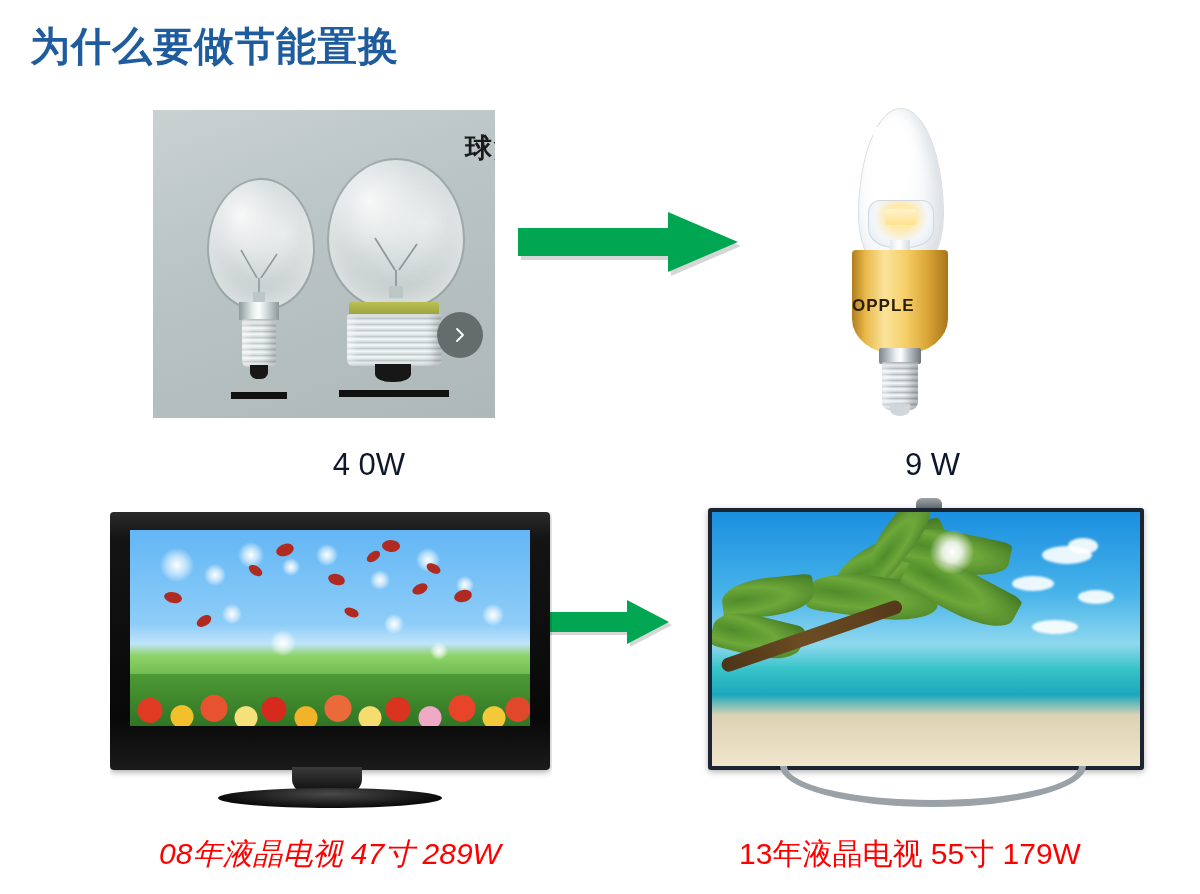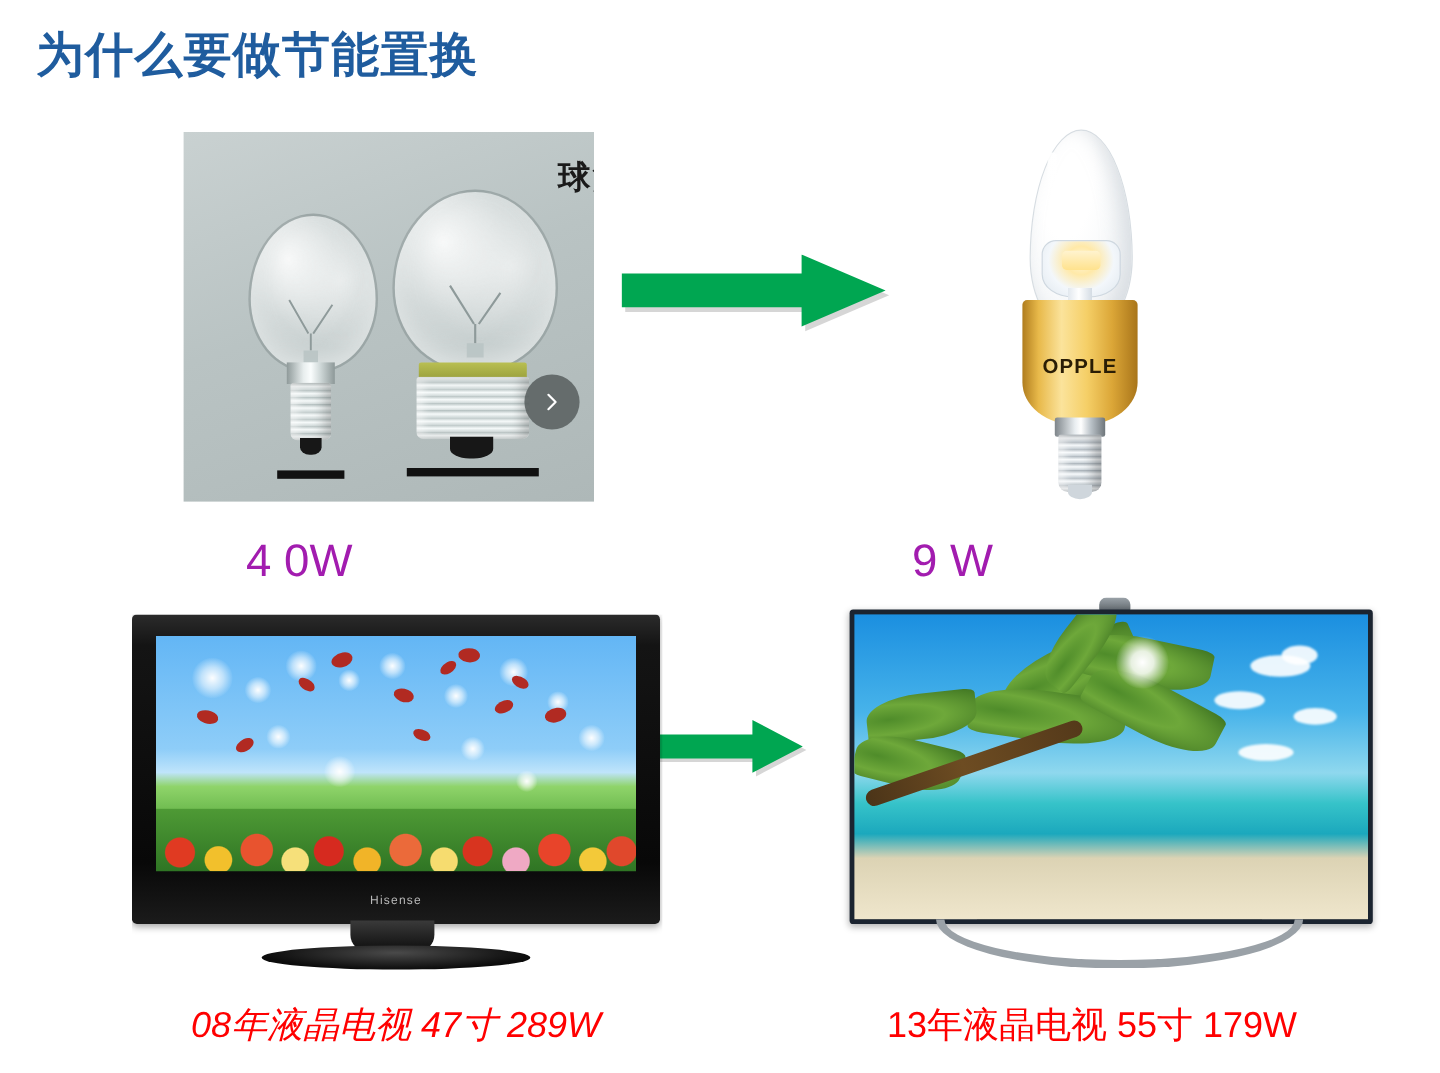--- a/index.html
+++ b/index.html
@@ -181,21 +181,20 @@
     width: 96px;
     height: 104px;
     border-radius: 4px 4px 46% 46% / 4px 4px 34% 34%;
     background: linear-gradient(90deg,#b07d1e 0%, #e8b94a 14%, #fbe39b 34%, #f5cf67 56%, #dba637 78%, #a9751a 100%);
   }
   #led-gold-label {
     position: absolute;
     top: 46px;
     left: 0;
     width: 100%;
-    text-align: center;
     font-size: 17px;
     font-weight: 700;
     color: #2a1d05;
     letter-spacing: 1px;
   }
   #led-collar {
     position: absolute;
     left: 59px;
     top: 244px;
     width: 42px;
@@ -226,23 +225,23 @@
   }
 
   
   .green-arrow { position: absolute; }
   #arrow-bulb { left: 518px; top: 212px; width: 226px; height: 84px; }
   #arrow-tv   { left: 535px; top: 600px; width: 140px; height: 56px; }
 
   
   .watt-label {
     position: absolute;
-    color: #a21caf;
-    font-size: 38px;
-    text-align: left;
+    color: #0f172a;
+    font-size: 31px;
+    text-align: right;
     white-space: nowrap;
   }
   #watt-old-bulb { left: 205px; top: 447px; width: 200px; }
   #watt-new-bulb { left: 760px; top: 447px; width: 200px; }
 
   .tv-label {
     position: absolute;
     color: #FF0000;
     font-size: 30px;
     text-align: center;
@@ -494,21 +493,20 @@
       <div class="petal" style="left:198px; top:44px; width:17px; height:11px; transform:rotate(22deg);"></div>
       <div class="petal" style="left:236px; top:22px; width:15px; height:9px; transform:rotate(-30deg);"></div>
       <div class="petal" style="left:252px; top:10px; width:18px; height:12px; transform:rotate(10deg);"></div>
       <div class="petal" style="left:282px; top:54px; width:16px; height:10px; transform:rotate(-18deg);"></div>
       <div class="petal" style="left:296px; top:34px; width:15px; height:9px; transform:rotate(34deg);"></div>
       <div class="petal" style="left:324px; top:60px; width:18px; height:12px; transform:rotate(-8deg);"></div>
       <div class="petal" style="left:214px; top:78px; width:15px; height:9px; transform:rotate(28deg);"></div>
 
       <div id="tv-old-flowers"></div>
     </div>
-    <div id="tv-old-brand">Hisense</div>
   </div>
   <div id="tv-old-neck"></div>
   <div id="tv-old-base"></div>
 </div>
 
 <div class="photo" id="tv-new">
   <div id="tv-new-cam"></div>
   <div id="tv-new-bezel">
     <div id="tv-new-screen">
       <div class="cloud" style="left:330px; top:34px; width:50px; height:18px;"></div>

